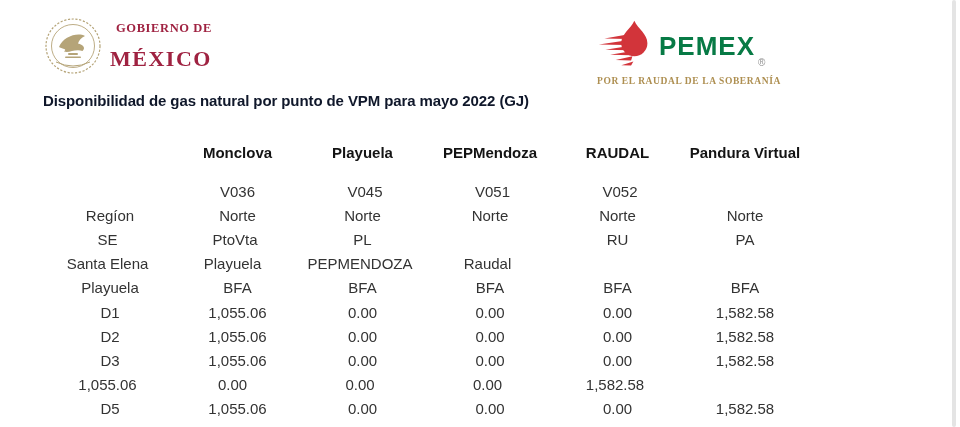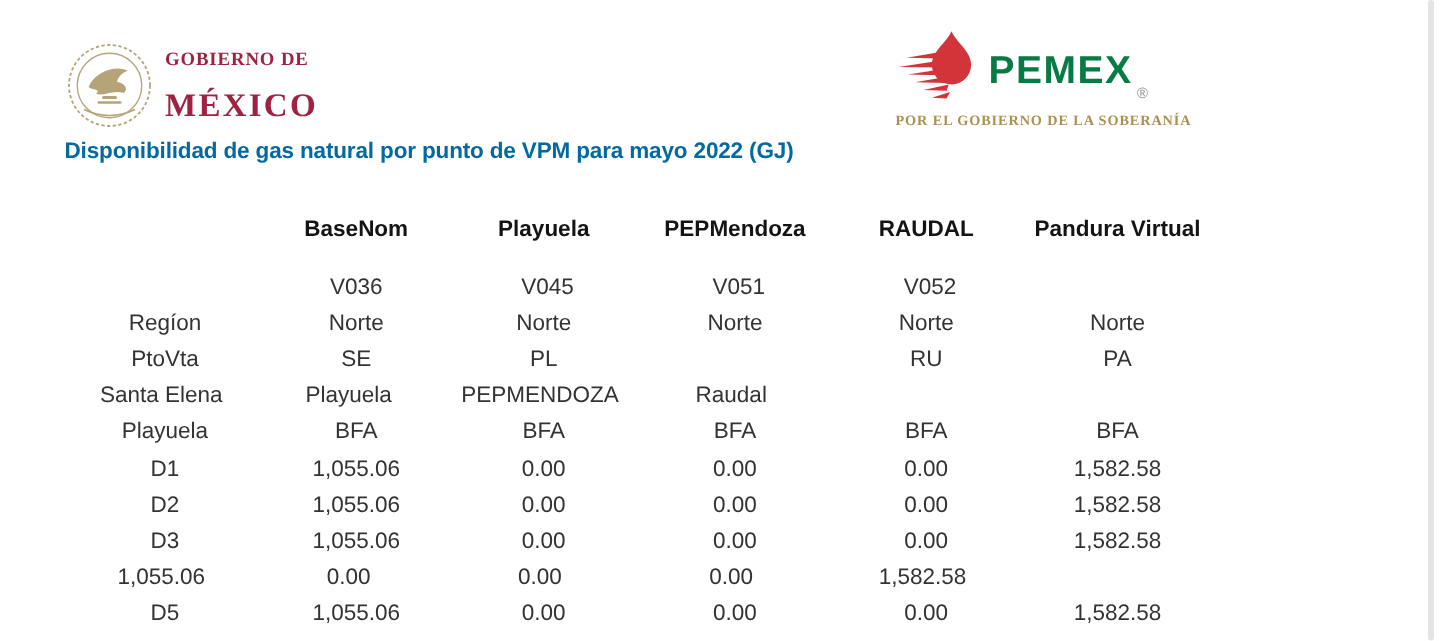--- a/index.html
+++ b/index.html
@@ -4,34 +4,34 @@
 <style>
   html,body{margin:0;padding:0;}
   body{
     width:960px;height:427px;
     background:#ffffff;
     font-family:"Liberation Sans", sans-serif;
     position:relative;
     overflow:hidden;
   }
   
-  .gob-logo{position:absolute;left:44px;top:27px;display:flex;align-items:center;}
+  .gob-logo{position:absolute;left:44px;top:16px;display:flex;align-items:center;text-align:right;}
   .gob-seal{width:58px;height:60px;}
   .gob-text{margin-left:8px;color:#9F2241;font-family:"Liberation Serif", serif;line-height:1;}
   .gob-line1{font-size:12.5px;font-weight:bold;letter-spacing:0.6px;}
   .gob-line2{font-size:22px;font-weight:bold;letter-spacing:1.5px;margin-top:14px;}
   .pemex-logo{position:absolute;left:597px;top:20px;width:215px;}
   .pemex-top{display:flex;align-items:center;}
   .pemex-mark{width:56px;height:52px;}
   .pemex-word{font-size:26px;font-weight:bold;color:#077A45;letter-spacing:1px;margin-left:6px;line-height:1;}
   .pemex-reg{font-size:10px;color:#8f8f8f;margin-left:3px;align-self:flex-end;margin-bottom:4px;}
   .pemex-tagline{margin-top:4px;font-family:"Liberation Serif", serif;font-weight:bold;
     font-size:9.5px;color:#AE8F51;letter-spacing:0.6px;white-space:nowrap;}
   
-  .doc-title{position:absolute;left:43px;top:92px;font-size:15px;font-weight:bold;color:#0369a1;letter-spacing:-0.1px;}
+  .doc-title{position:absolute;left:43px;top:92px;font-size:15px;font-weight:bold;color:#0f172a;letter-spacing:-0.1px;}
   
   .data-table{position:absolute;left:45px;top:138px;width:765px;color:#333;}
   .trow{display:flex;height:24.2px;align-items:center;}
   .trow.thead{height:28px;}
   .tspacer{height:13px;}
   .tcell{text-align:center;font-size:15px;overflow:hidden;white-space:nowrap;}
   .thead .tcell{font-weight:bold;color:#141414;}
   .c0{width:130px;text-align:center;}.c1{width:125px;}.c2{width:125px;}.c3{width:130px;}.c4{width:125px;}.c5{width:130px;}
   
   .scroll-track{position:absolute;right:4px;top:0;width:4px;height:427px;background:#e4e4e4;border-radius:2px;}
@@ -67,29 +67,29 @@
         <path d="M2 25.5 L29 21.5 L30 26 Z"></path>
         <path d="M9 31 L34 27 L34 31.5 Z"></path>
         <path d="M14 36.5 L36.5 32.5 L36 37 Z"></path>
         <path d="M20 42 L38 38 L36.5 42.5 Z"></path>
         <path d="M26 47.5 L39 43.5 L36.5 48 Z"></path>
       </g>
     </svg>
     <div class="pemex-word">PEMEX</div>
     <div class="pemex-reg">®</div>
   </div>
-  <div class="pemex-tagline">POR EL GOBIERNO DE LA SOBERANÍA</div>
+  <div class="pemex-tagline">POR EL RAUDAL DE LA SOBERANÍA</div>
 </div>
 
 <div class="doc-title">Disponibilidad de gas natural por punto de VPM para mayo 2022 (GJ)</div>
 
 <div class="data-table">
     <div class="trow thead">
       <div class="tcell c0"></div>
-      <div class="tcell c1">BaseNom</div>
+      <div class="tcell c1">Monclova</div>
       <div class="tcell c2">Playuela</div>
       <div class="tcell c3">PEPMendoza</div>
       <div class="tcell c4">RAUDAL</div>
       <div class="tcell c5">Pandura Virtual</div>
     </div>
     <div class="tspacer"></div>
     <div class="trow">
       <div class="tcell c0"></div>
       <div class="tcell c1">V036</div>
       <div class="tcell c3">V045</div>
@@ -98,22 +98,22 @@
     </div>
     <div class="trow">
       <div class="tcell c0">Regíon</div>
       <div class="tcell c1">Norte</div>
       <div class="tcell c2">Norte</div>
       <div class="tcell c3">Norte</div>
       <div class="tcell c4">Norte</div>
       <div class="tcell c5">Norte</div>
     </div>
     <div class="trow">
+      <div class="tcell c1">SE</div>
       <div class="tcell c0">PtoVta</div>
-      <div class="tcell c1">SE</div>
       <div class="tcell c2">PL</div>
       <div class="tcell c3"></div>
       <div class="tcell c4">RU</div>
       <div class="tcell c5">PA</div>
     </div>
     <div class="trow">
       <div class="tcell c1">Santa Elena</div>
       <div class="tcell c2">Playuela</div>
       <div class="tcell c3">PEPMENDOZA</div>
       <div class="tcell c4">Raudal</div>

